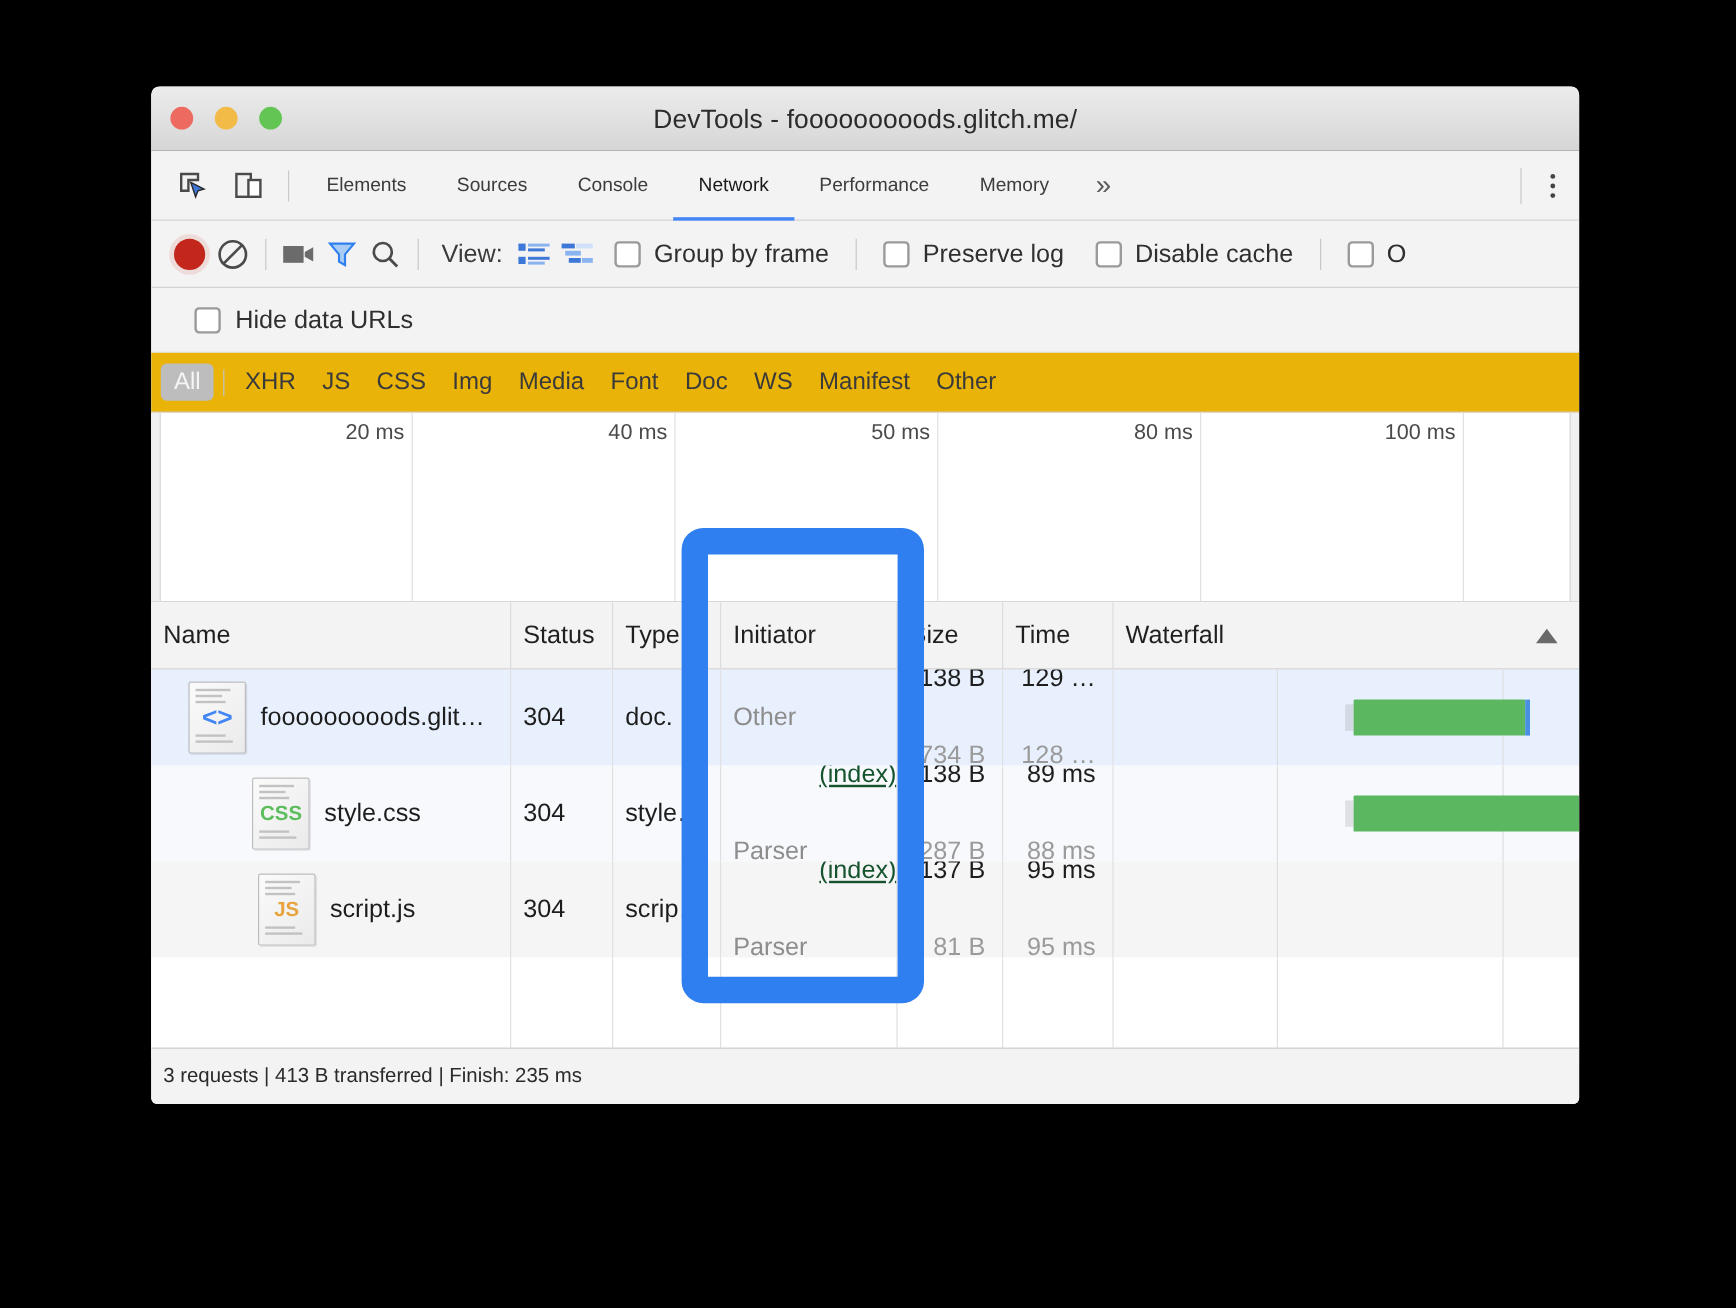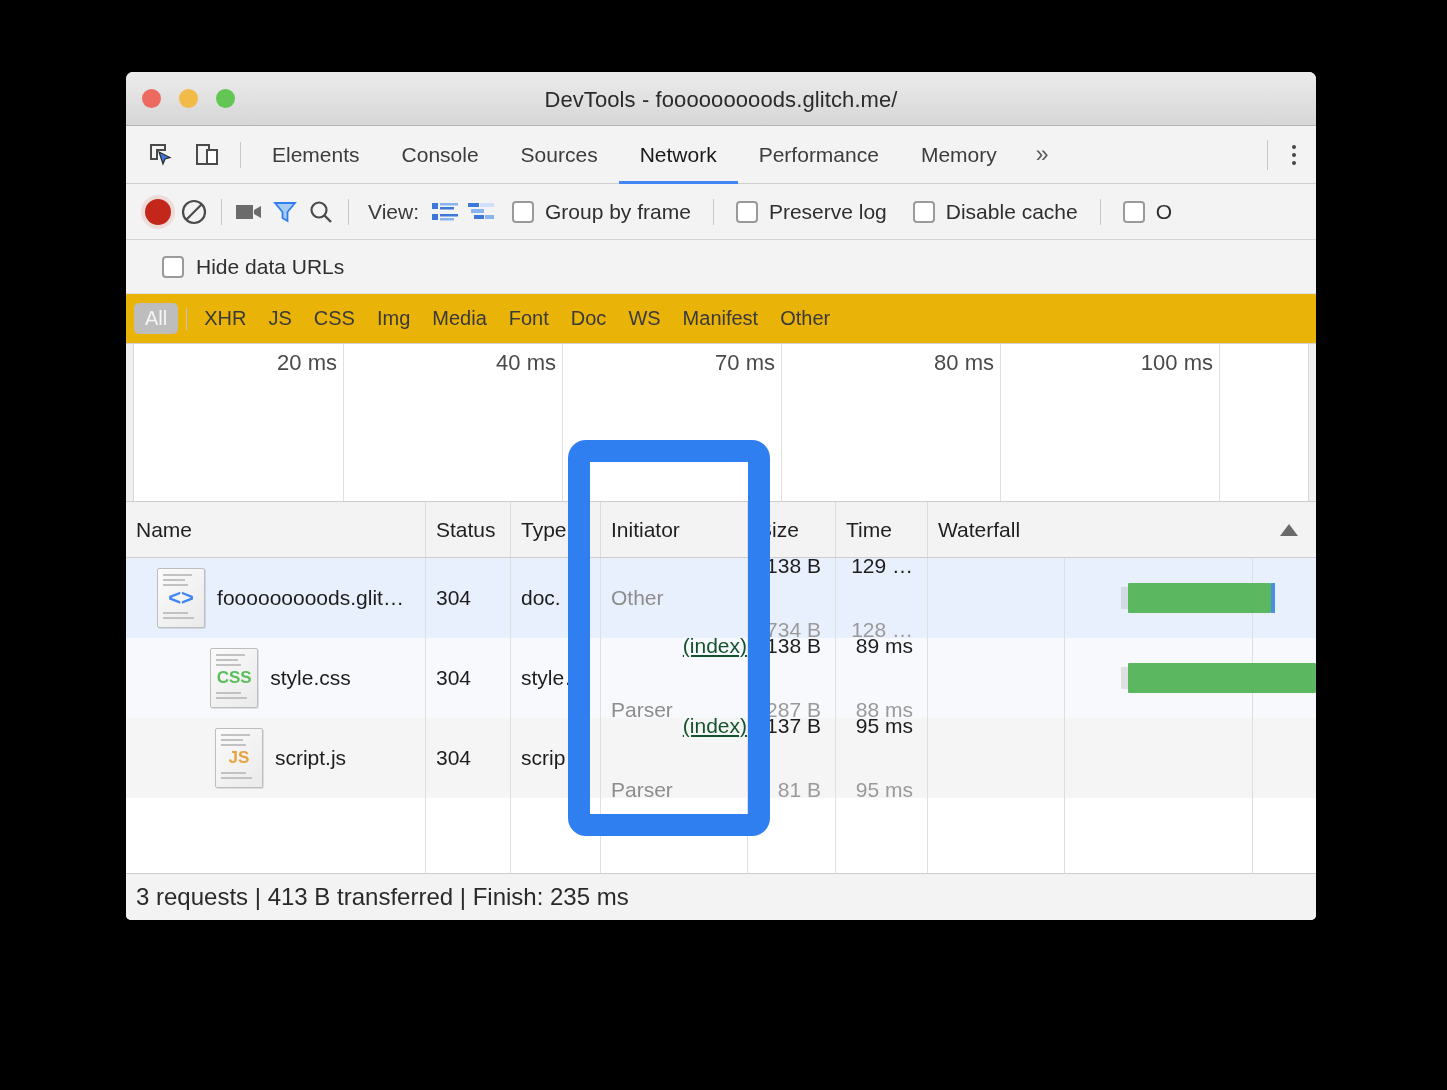--- a/index.html
+++ b/index.html
@@ -52,21 +52,21 @@
   .tb-icon-btn {
     width: 38px; height: 38px; margin-left: 8px;
     display: flex; align-items: center; justify-content: center;
   }
   .tb-icon-btn:first-child { margin-left: 16px; }
   .tb-divider { width: 1px; height: 26px; background: #c9c9c9; margin: 0 10px 0 14px; }
   .tabs { display: flex; align-items: stretch; height: 100%; }
   .tab {
     display: flex; align-items: center;
     padding: 0 21px;
-    font-size: 21px; color: #3c3c3c;
+    font-size: 16px; color: #3c3c3c;
     position: relative;
   }
   .tab.active { color: #1a1a1a; }
   .tab.active::after {
     content: ""; position: absolute; left: 0; right: 0; bottom: -1px;
     height: 3px; background: #4285f4;
   }
   .tab.chevron { font-size: 23px; color: #5a5a5a; padding: 0 18px; }
   .tabbar-right { margin-left: auto; display: flex; align-items: center; }
   .vline { width: 1px; height: 30px; background: #c9c9c9; margin: 0 4px; }
@@ -135,21 +135,21 @@
     background: #f0f0f0; border-right: 1px solid #d8d8d8;
   }
   .ov-scroll-l { left: 0; }
   .ov-scroll-r { right: 0; border-right: none; border-left: 1px solid #d8d8d8; }
   .ov-tick {
     position: absolute; top: 0; bottom: 0;
     border-right: 1px solid #e0e0e0;
   }
   .ov-tick span {
     position: absolute; right: 6px; top: 6px;
-    font-size: 22px; color: #4a4a4a; white-space: nowrap;
+    font-size: 18px; color: #4a4a4a; white-space: nowrap;
   }
 
   
   .table-wrap { position: relative; background: #fff; height: 373px; }
   .thead {
     display: flex; height: 56px;
     background: #f3f3f3; border-bottom: 1px solid #cdcdcd;
     align-items: center;
   }
   .th {
@@ -220,21 +220,21 @@
     width: 4px; height: 30px; background: #4a90e2;
   }
 
   
   .statusbar {
     position: absolute; left: 0; right: 0; bottom: 0;
     height: 47px; background: #f3f3f3;
     border-top: 1px solid #cdcdcd;
     display: flex; align-items: center; padding-left: 10px;
   }
-  .statusbar span { font-size: 24px; color: #2a2a2a; }
+  .statusbar span { font-size: 17px; color: #2a2a2a; }
 
   
   .callout {
     position: absolute;
     left: 568px; top: 440px;
     width: 202px; height: 396px;
     border: 22px solid #2f7ff0;
     border-radius: 18px;
     box-sizing: border-box;
     pointer-events: none;
@@ -270,24 +270,24 @@
           <rect x="13" y="8" width="10" height="14" fill="#fff" stroke="#4a4a4a" stroke-width="2"></rect>
         </svg>
       </div>
       <div class="tb-divider"></div>
 
       <div class="tabs">
         <div class="tab">
           <span>Elements</span>
         </div>
         <div class="tab">
+          <span>Sources</span>
+        </div>
+        <div class="tab">
           <span>Console</span>
-        </div>
-        <div class="tab">
-          <span>Sources</span>
         </div>
         <div class="tab active">
           <span>Network</span>
         </div>
         <div class="tab">
           <span>Performance</span>
         </div>
         <div class="tab">
           <span>Memory</span>
         </div>
@@ -412,21 +412,21 @@
     <div class="overview">
       <div class="ov-scroll-l"></div>
       <div class="ov-scroll-r"></div>
       <div class="ov-tick" style="left:0;width:218px">
         <span>20 ms</span>
       </div>
       <div class="ov-tick" style="left:218px;width:219px">
         <span>40 ms</span>
       </div>
       <div class="ov-tick" style="left:437px;width:219px">
-        <span>70 ms</span>
+        <span>50 ms</span>
       </div>
       <div class="ov-tick" style="left:656px;width:219px">
         <span>80 ms</span>
       </div>
       <div class="ov-tick" style="left:875px;width:219px">
         <span>100 ms</span>
       </div>
     </div>
 
     <div class="table-wrap">

